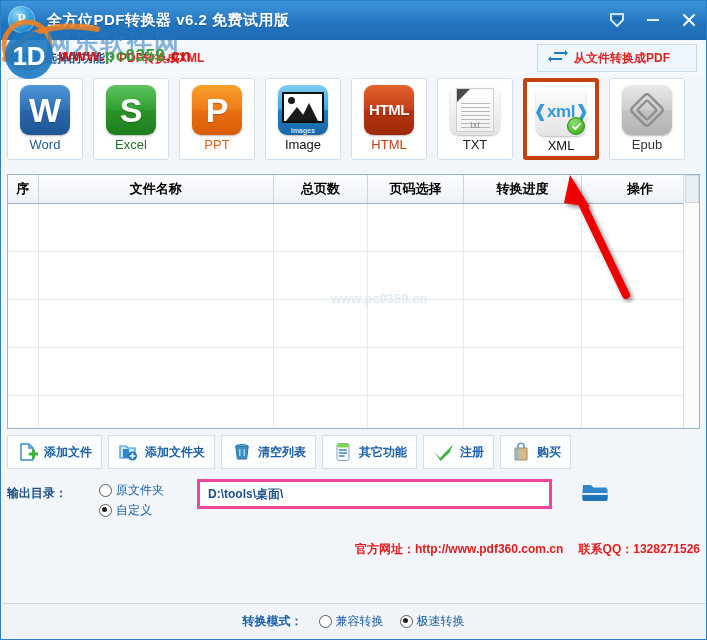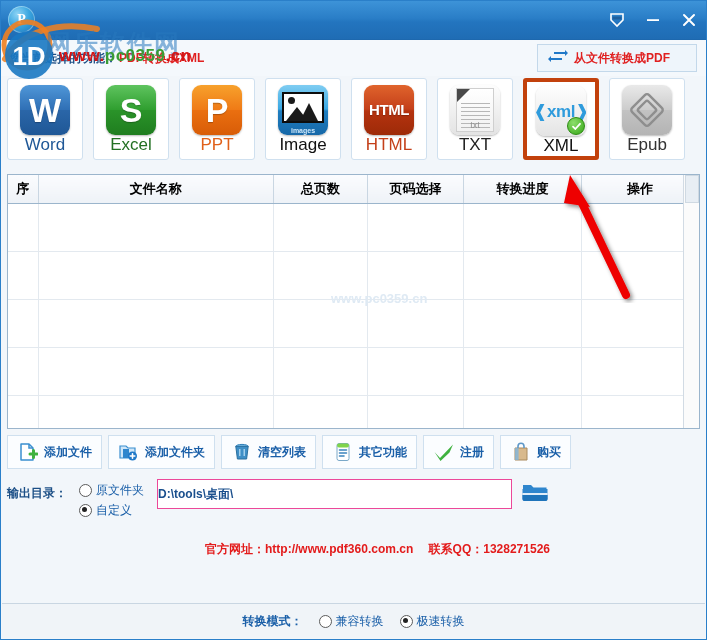--- a/index.html
+++ b/index.html
@@ -75,21 +75,21 @@
     display:flex;flex-direction:column;align-items:center;justify-content:flex-start;
     padding-top:6px;cursor:pointer;
   }
   .fmt.sel{border:4px solid #c2410c;padding-top:4px;}
   .fmt .ico{
     width:50px;height:50px;border-radius:9px;position:relative;
     display:flex;align-items:center;justify-content:center;
     box-shadow:0 1px 2px rgba(0,0,0,.28);
     overflow:hidden;
   }
-  .fmt .cap{font-size:17px;margin-top:2px;line-height:15px;}
+  .fmt .cap{font-size:13px;margin-top:2px;line-height:15px;}
   .ico-word{background:linear-gradient(180deg,#4f97d8 0%,#2f6fb5 50%,#2a66a8 51%,#1f5796 100%);}
   .ico-excel{background:linear-gradient(180deg,#5fc45f 0%,#2f9e2f 50%,#2a9329 51%,#1f7d1f 100%);}
   .ico-ppt{background:linear-gradient(180deg,#f7a12c 0%,#ef7a16 50%,#ea6f10 51%,#d85c07 100%);}
   .ico-image{background:linear-gradient(180deg,#7fcdf2 0%,#3aa8e3 48%,#1f7ec0 52%,#1668a8 100%);}
   .ico-html{background:linear-gradient(180deg,#e0642c 0%,#c4401a 48%,#b5330f 52%,#9d2a08 100%);}
   .ico-txt{background:linear-gradient(180deg,#fdfdfd 0%,#efefef 55%,#e3e3e3 100%);}
   .ico-xml{background:linear-gradient(180deg,#fefefe 0%,#f0f0f0 55%,#e4e4e4 100%);}
   .ico-epub{background:linear-gradient(180deg,#e9e9e9 0%,#cccccc 50%,#c2c2c2 51%,#b4b4b4 100%);}
   .glyph{
     color:#fff;font-weight:bold;font-family:"Liberation Sans",sans-serif;
@@ -153,46 +153,46 @@
   .actions{display:flex;align-items:center;padding:6px 6px 0 6px;gap:6px;}
   .abtn{
     height:34px;box-sizing:border-box;background:#fbfdff;border:1px solid #cfe0ef;
     display:flex;align-items:center;gap:5px;padding:0 9px;cursor:pointer;
   }
   .abtn .albl{font-size:12px;color:#1a5fa8;white-space:nowrap;
     font-family:"Liberation Serif","DejaVu Serif",serif;font-weight:bold;}
   .aico{width:22px;height:22px;flex:none;display:flex;align-items:center;justify-content:center;}
 
   
-  .outrow{display:flex;align-items:flex-start;padding:8px 6px 0 6px;position:relative;height:88px;box-sizing:border-box;}
+  .outrow{display:flex;align-items:flex-start;padding:8px 6px 0 6px;position:relative;height:88px;box-sizing:border-box;gap:20px;}
   .outlbl{font-size:12px;color:#1c4f86;font-weight:bold;width:72px;padding-top:8px;white-space:nowrap;}
   .radios{width:78px;padding-top:3px;text-align:center;}
   .rad{display:flex;align-items:center;gap:4px;height:20px;cursor:pointer;}
   .rad .dot{width:11px;height:11px;border-radius:50%;border:1px solid #5b5b5b;background:#fff;position:relative;flex:none;}
   .rad.on .dot::after{content:"";position:absolute;left:2px;top:2px;width:5px;height:5px;border-radius:50%;background:#222;}
   .rad .rl{font-size:12px;color:#1a5fa8;white-space:nowrap;}
   .pathbox{
-    flex:1;height:30px;box-sizing:border-box;background:#fff;border:1px solid #ec4899;
-    display:flex;align-items:center;padding:0 0;margin-top:2px;max-width:355px;
+    flex:1;height:30px;box-sizing:border-box;background:#fff;border:3px solid #ec4899;
+    display:flex;align-items:center;padding:0 8px;margin-top:2px;max-width:355px;
   }
   .pathbox .pv{font-size:12px;color:#1a4f8d;font-weight:bold;}
   .browse{width:30px;height:30px;margin-left:8px;margin-top:2px;display:flex;align-items:center;justify-content:center;cursor:pointer;flex:none;}
   .startbtn{
     position:absolute;right:8px;top:4px;width:106px;height:76px;
     border-radius:6px;cursor:pointer;
     background:linear-gradient(180deg,#39c7f0 0%,#12a8e2 42%,#0d9ad6 52%,#0b87c6 100%);
     border:1px solid #0a7db4;
     box-shadow:inset 0 1px 0 rgba(255,255,255,.6),0 1px 3px rgba(0,0,0,.25);
     display:flex;align-items:center;justify-content:center;
   }
   .startbtn .slbl{color:#fff;font-size:28px;font-weight:bold;text-shadow:0 1px 2px rgba(0,0,0,.3);}
 
   
   .footlinks{
-    text-align:center;font-size:12px;color:#e31b1b;font-weight:bold;
+    text-align:right;font-size:12px;color:#e31b1b;font-weight:bold;
     margin-top:-16px;padding-left:48px;
   }
   .footlinks span{margin:0 6px;}
 
   
   .modebar{
     position:absolute;left:1px;right:1px;bottom:1px;height:34px;
     background:#f0f4f8;border-top:1px solid #c9d6e2;
     display:flex;align-items:center;justify-content:center;gap:16px;
   }
@@ -219,20 +219,21 @@
 </head>
 <body>
 
 <div class="app">
 
   <div class="titlebar">
     <div class="logo">
       <div class="ring"></div>
       <div class="letter">P</div>
     </div>
+    <div class="title-text">全方位PDF转换器 v6.2 免费试用版</div>
     <div class="win-ctrls">
       <div class="wbtn">
         <svg width="18" height="18" viewBox="0 0 18 18">
           <path d="M3 3 H15 V9 L9 15 L3 9 Z" fill="none" stroke="#ffffff" stroke-width="1.6"></path>
           <rect x="4.5" y="5.5" width="9" height="3" fill="#1d5f9e"></rect>
         </svg>
       </div>
       <div class="wbtn">
         <svg width="18" height="18" viewBox="0 0 18 18">
           <rect x="3" y="8.2" width="12" height="1.8" fill="#ffffff"></rect>

